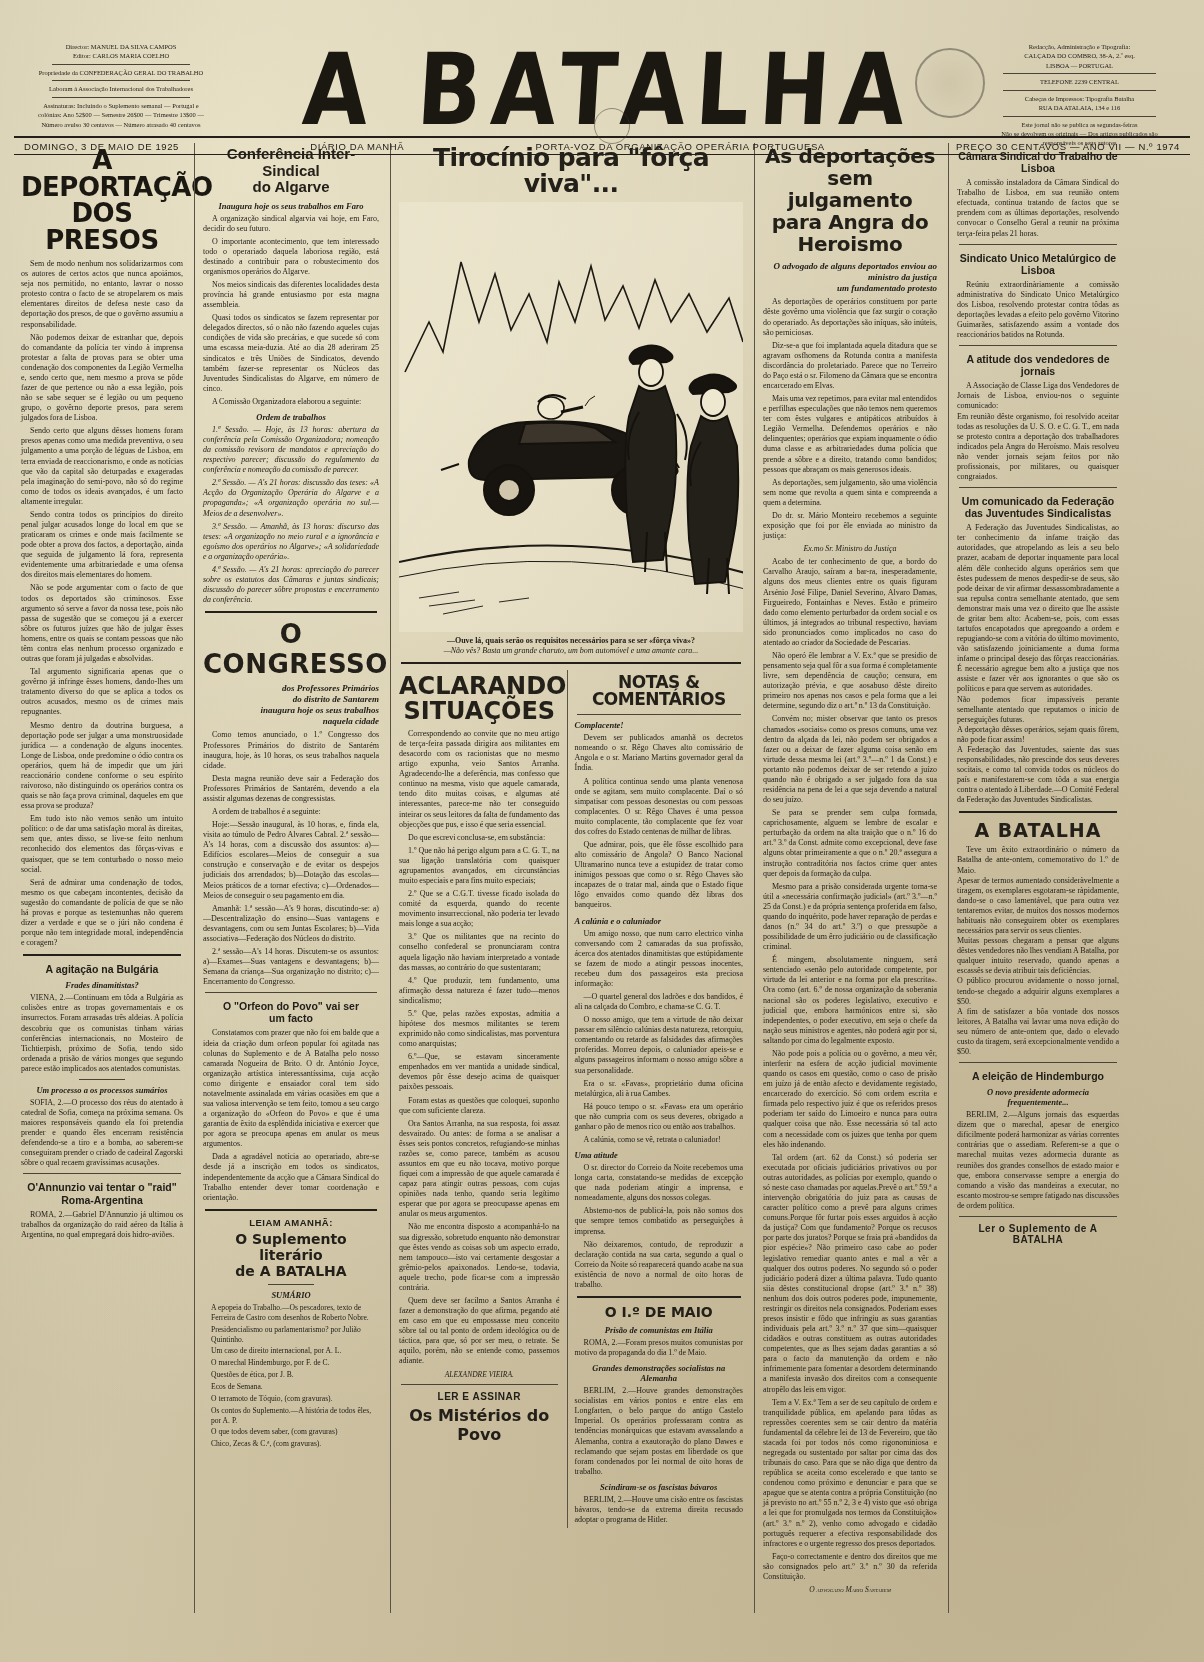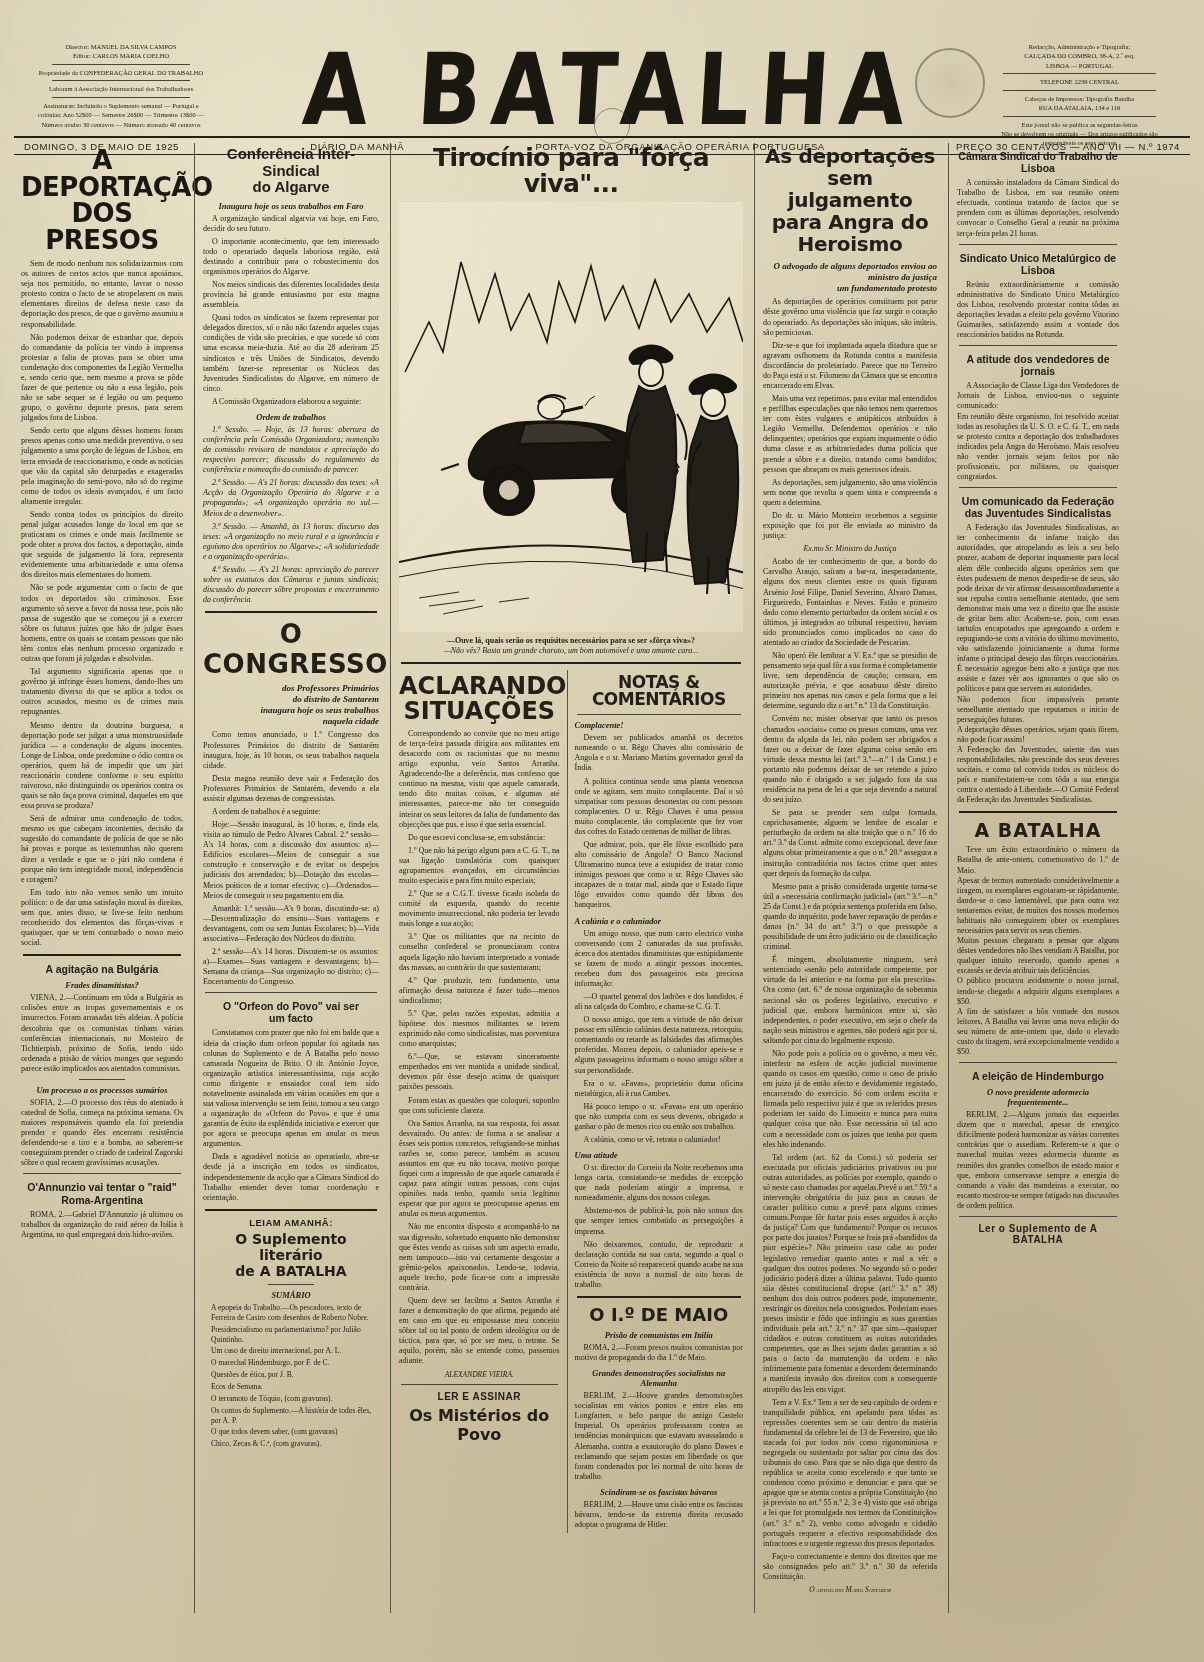--- a/index.html
+++ b/index.html
@@ -129,21 +129,21 @@
     font-family:"DejaVu Sans", sans-serif;font-weight:700;
     font-size:24px;text-align:center;line-height:1.05;margin:4px 0 5px 0;
   }
   .big-notas{
     font-family:"DejaVu Sans", sans-serif;font-weight:700;
     font-size:17px;text-align:center;line-height:1.05;margin:4px 0 5px 0;
     letter-spacing:-0.5px;
   }
   .big-maio{
     font-family:"DejaVu Sans", sans-serif;font-weight:700;
-    font-size:18px;text-align:center;margin:6px 0 4px 0;
+    font-size:14px;text-align:center;margin:6px 0 4px 0;
   }
   .big-batalha{
     font-family:"DejaVu Sans", sans-serif;font-weight:700;
     font-size:19px;text-align:center;margin:6px 0 4px 0;letter-spacing:1px;
   }
   .big-mist{
     font-family:"DejaVu Sans", sans-serif;font-weight:700;
     font-size:16px;text-align:center;margin:4px 0 2px 0;
   }
   .center{text-align:center;}
@@ -210,22 +210,22 @@
         <span>A DEPORTAÇÃO</span><br>
         <span>DOS PRESOS</span>
       </h1>
       <p>Sem de modo nenhum nos solidarizarmos com os autores de certos actos que nunca apoiámos, seja nos permitido, no entanto, lavrar o nosso protesto contra o facto de se atropelarem os mais elementares direitos de defesa neste caso da deportação dos presos, de que o govêrno assumiu a responsabilidade.</p>
       <p>Não podemos deixar de estranhar que, depois do comandante da polícia ter vindo à imprensa protestar a falta de provas para se obter uma condenação dos componentes da Legião Vermelha e, sendo certo que, nem mesmo a prova se pôde fazer de que pertence ou não a essa legião, pois não se sabe sequer se é legião ou um pequeno grupo, o govêrno deporte presos, para serem julgados fora de Lisboa.</p>
       <p>Sendo certo que alguns dêsses homens foram presos apenas como uma medida preventiva, o seu julgamento a uma porção de léguas de Lisboa, em terra enviada de reaccionarismo, e onde as notícias que vão da capital são deturpadas e exageradas pela imaginação do semi-povo, não só do regime como de todos os ideais avançados, é um facto altamente irregular.</p>
       <p>Sendo contra todos os princípios do direito penal julgar acusados longe do local em que se praticaram os crimes e onde mais facilmente se pode obter a prova dos factos, a deportação, ainda que seguida de julgamento lá fora, representa evidentemente uma arbitrariedade e uma ofensa dos direitos mais elementares do homem.</p>
       <p>Não se pode argumentar com o facto de que todos os deportados são criminosos. Esse argumento só serve a favor da nossa tese, pois não passa de sugestão que se começou já a exercer sôbre os futuros juízes que hão de julgar êsses homens, entre os quais se contam pessoas que não têm contra elas nenhum processo organizado e outras que foram já julgadas e absolvidas.</p>
       <p>Tal argumento significaria apenas que o govêrno já infringe êsses homens, dando-lhes um tratamento diverso do que se aplica a todos os outros acusados, mesmo os de crimes mais repugnantes.</p>
       <p>Mesmo dentro da doutrina burguesa, a deportação pode ser julgar a uma monstruosidade jurídica — a condenação de alguns inocentes. Longe de Lisboa, onde predomine o ódio contra os operários, quem há de impedir que um júri reaccionário condene conforme o seu espírito raivoroso, não distinguindo os operários contra os quais se não faça prova criminal, daqueles em que essa prova se produza?</p>
+      <p>Em tudo isto não vemos senão um intuito político: o de dar uma satisfação moral às direitas, sem que, antes disso, se live-se feito nenhum reconhecido dos elementos das fôrças-vivas e quaisquer, que se tem conturbado o nosso meio social.</p>
       <p>Será de admirar uma condenação de todos, mesmo os que cabeçam incontentes, decisão da sugestão do comandante de polícia de que se não há provas e porque as testemunhas não querem dizer a verdade e que se o júri não condena é porque não tem integridade moral, independência e coragem?</p>
-      <p>Em tudo isto não vemos senão um intuito político: o de dar uma satisfação moral às direitas, sem que, antes disso, se live-se feito nenhum reconhecido dos elementos das fôrças-vivas e quaisquer, que se tem conturbado o nosso meio social.</p>
 
       <div class="rule-th"></div>
       <h4 class="minor">A agitação na Bulgária</h4>
       <h5 class="tiny">Frades dinamitistas?</h5>
       <p>VIENA, 2.—Continuam em tôda a Bulgária as colisões entre as tropas governamentais e os insurrectos. Foram arrasadas três aldeias. A polícia descobriu que os comunistas tinham várias conferências internacionais, no Mosteiro de Tichtierpish, próximo de Sofia, tendo sido ordenada a prisão de vários monges que segundo parece estão implicados aos atentados comunistas.</p>
 
       <div class="rule-short"></div>
       <h5 class="tiny">Um processo a os processos sumários</h5>
       <p>SOFIA, 2.—O processo dos réus do atentado à catedral de Sofia, começa na próxima semana. Os maiores responsáveis quando ela foi pretendia prender e quando êles encerram resistência defendendo-se a tiro e a bomba, ao saberem-se conseguiram prender o criado de cadeiral Zagorski sôbre o qual recaem gravíssimas acusações.</p>
 

